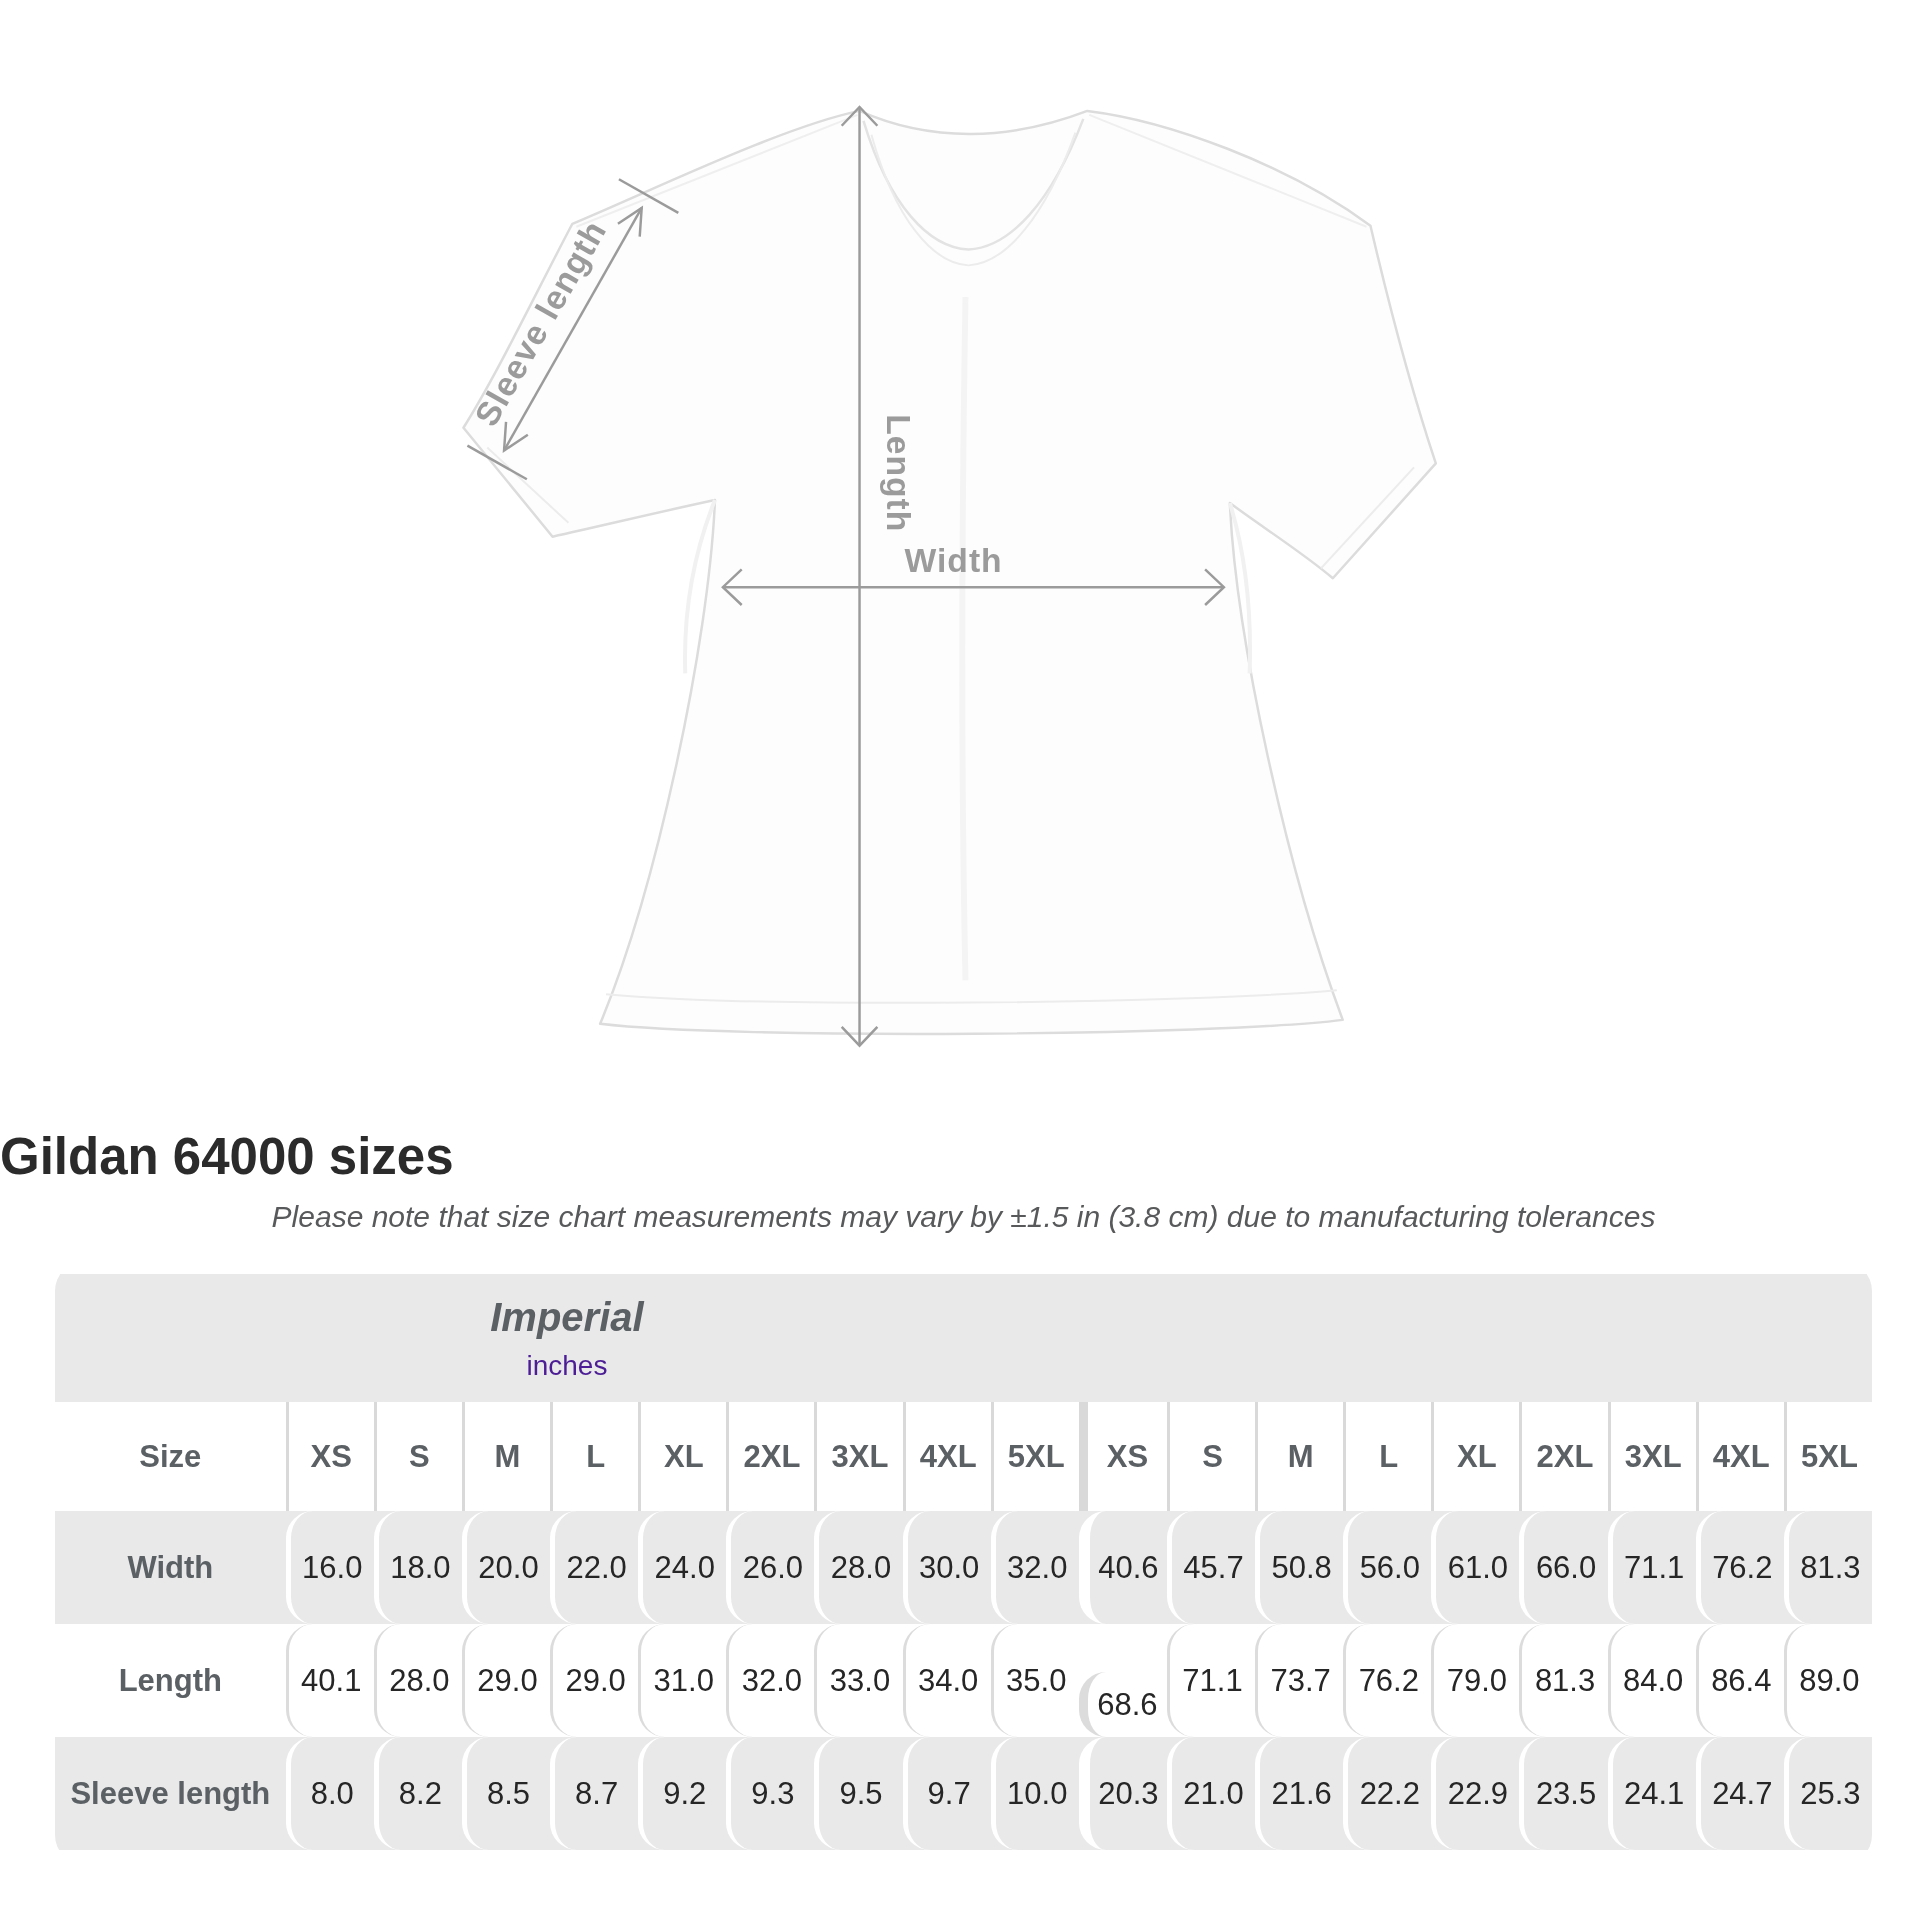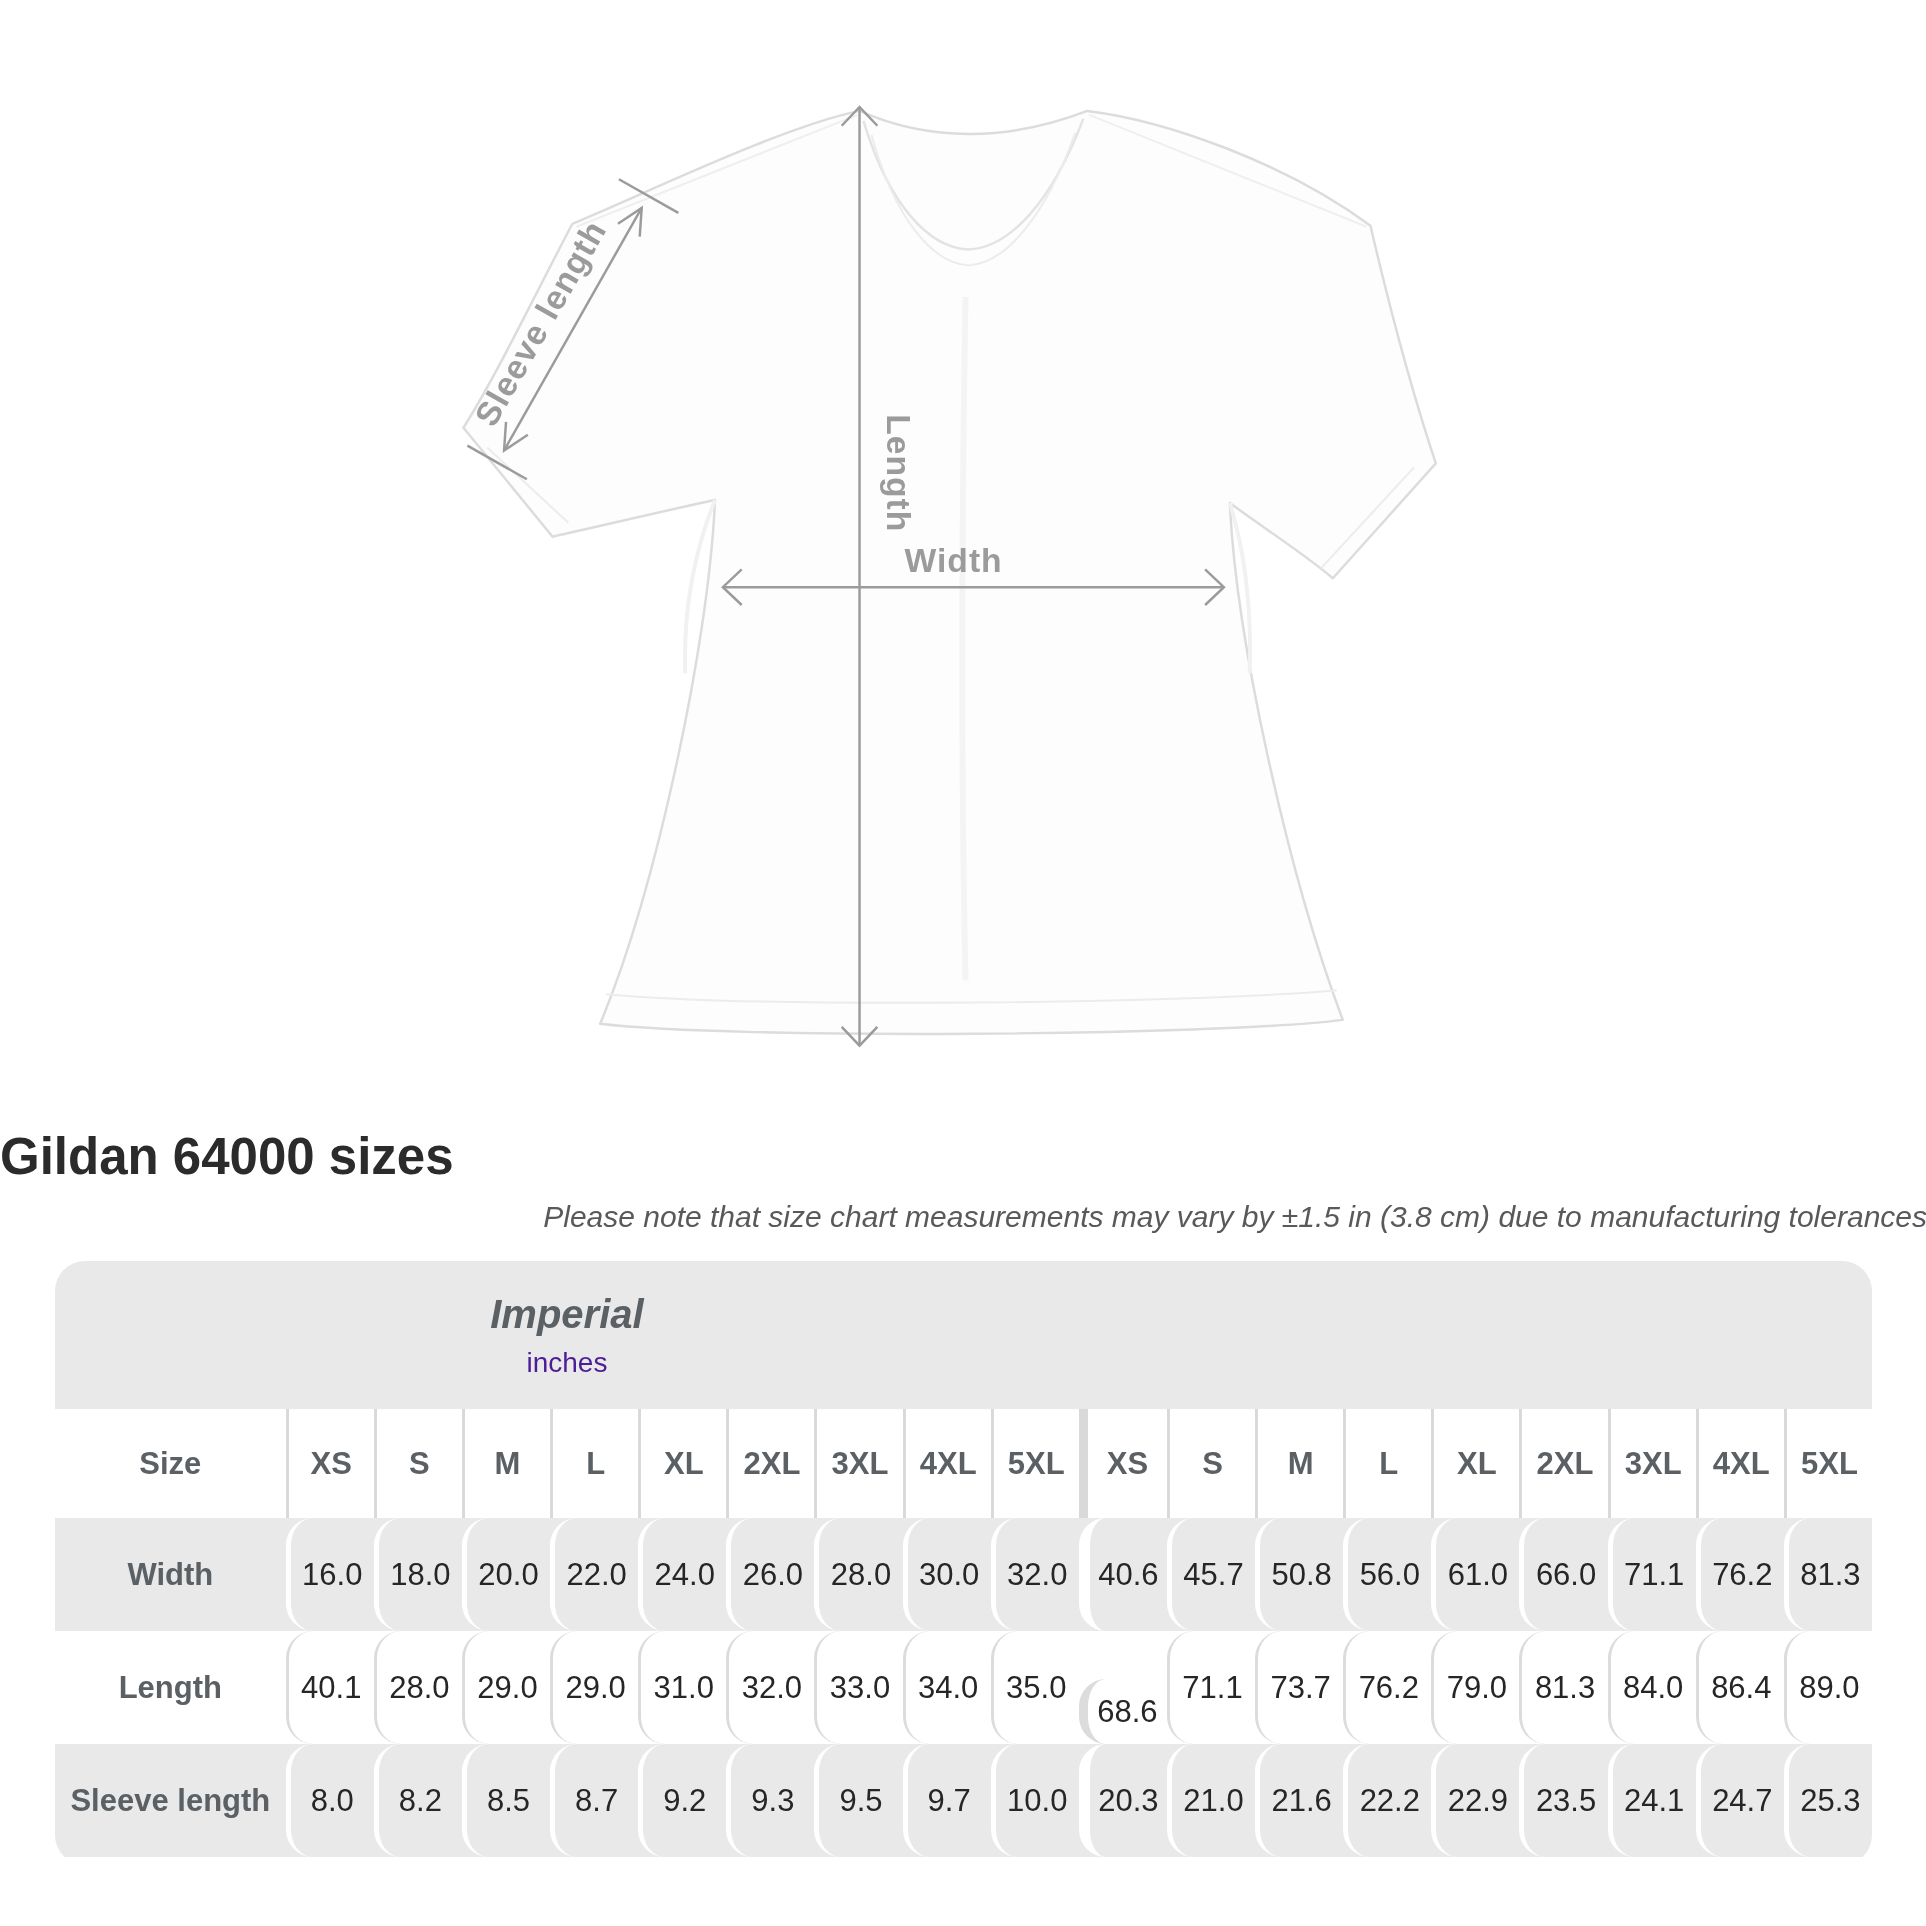--- a/index.html
+++ b/index.html
@@ -8,27 +8,27 @@
 
   
   .shirt-wrap{position:absolute;left:0;top:0;width:1927px;height:1109px;}
   .shirt-wrap svg{display:block;width:1927px;height:1109px;}
   .mlabel{font-family:"Liberation Sans",sans-serif;font-weight:bold;font-size:34px;
           fill:#9b9b9b;letter-spacing:1px;}
 
   
   .page-title{position:absolute;left:0;right:0;top:1127px;text-align:left;
               font-size:51px;font-weight:bold;color:#2b2b2b;}
-  .page-note{position:absolute;left:0;right:0;top:1200px;text-align:right;
+  .page-note{position:absolute;left:0;right:0;top:1200px;text-align:center;
              font-size:30px;font-style:italic;color:#58595b;}
 
   
   .size-table{position:absolute;left:55px;top:1261px;width:1817px;height:604px;
               border-radius:30px;overflow:hidden;}
-  .band{display:grid;grid-template-columns:1034fr 801fr;height:148px;background:#e9e9e9;}
+  .band{display:grid;grid-template-columns:1034fr 801fr;height:128px;background:#e9e9e9;margin-top:13px;}
   .band-cell{display:flex;flex-direction:column;align-items:center;justify-content:center;}
   .band-title{font-size:40px;font-weight:bold;font-style:italic;color:#5b6065;}
   .band-sub{font-size:28px;color:#4c1d95;margin-top:10px;}
 
   .trow{display:grid;grid-template-columns:233fr repeat(18,89fr);}
   .row-size{height:109px;background:#ffffff;}
   .row-data{height:113px;}
   .row-gray{background:#e9e9e9;}
   .row-white{background:#ffffff;}
 

